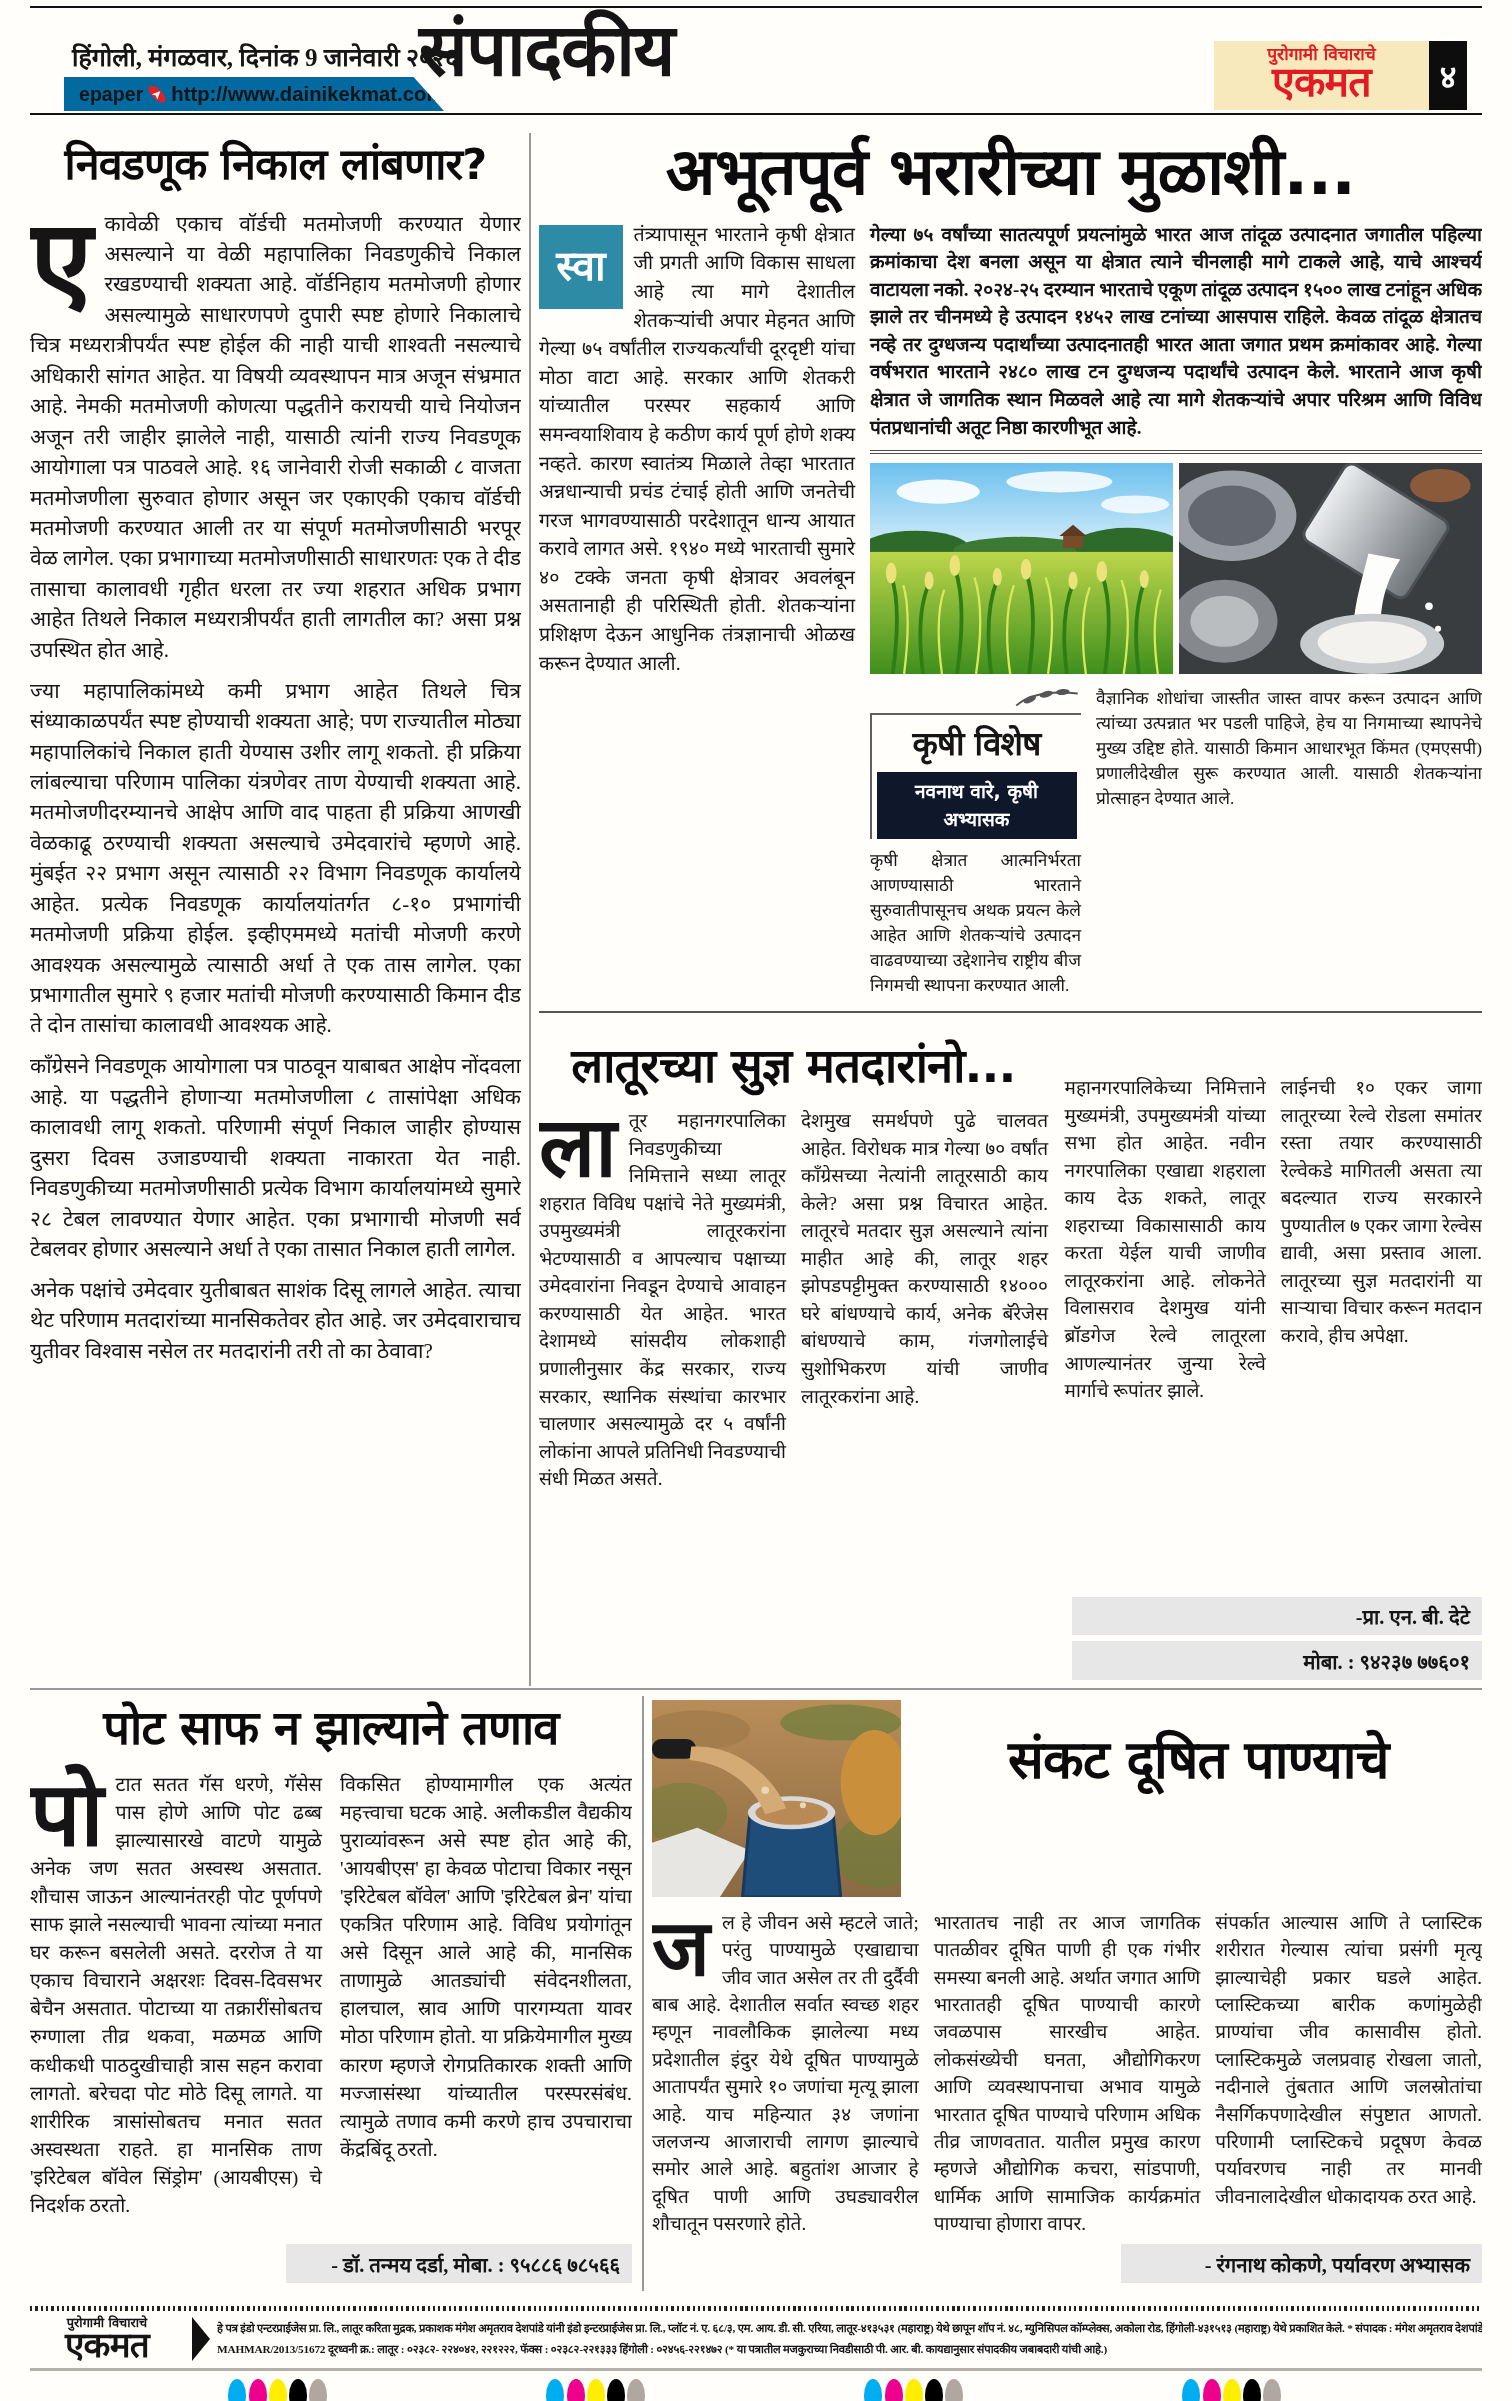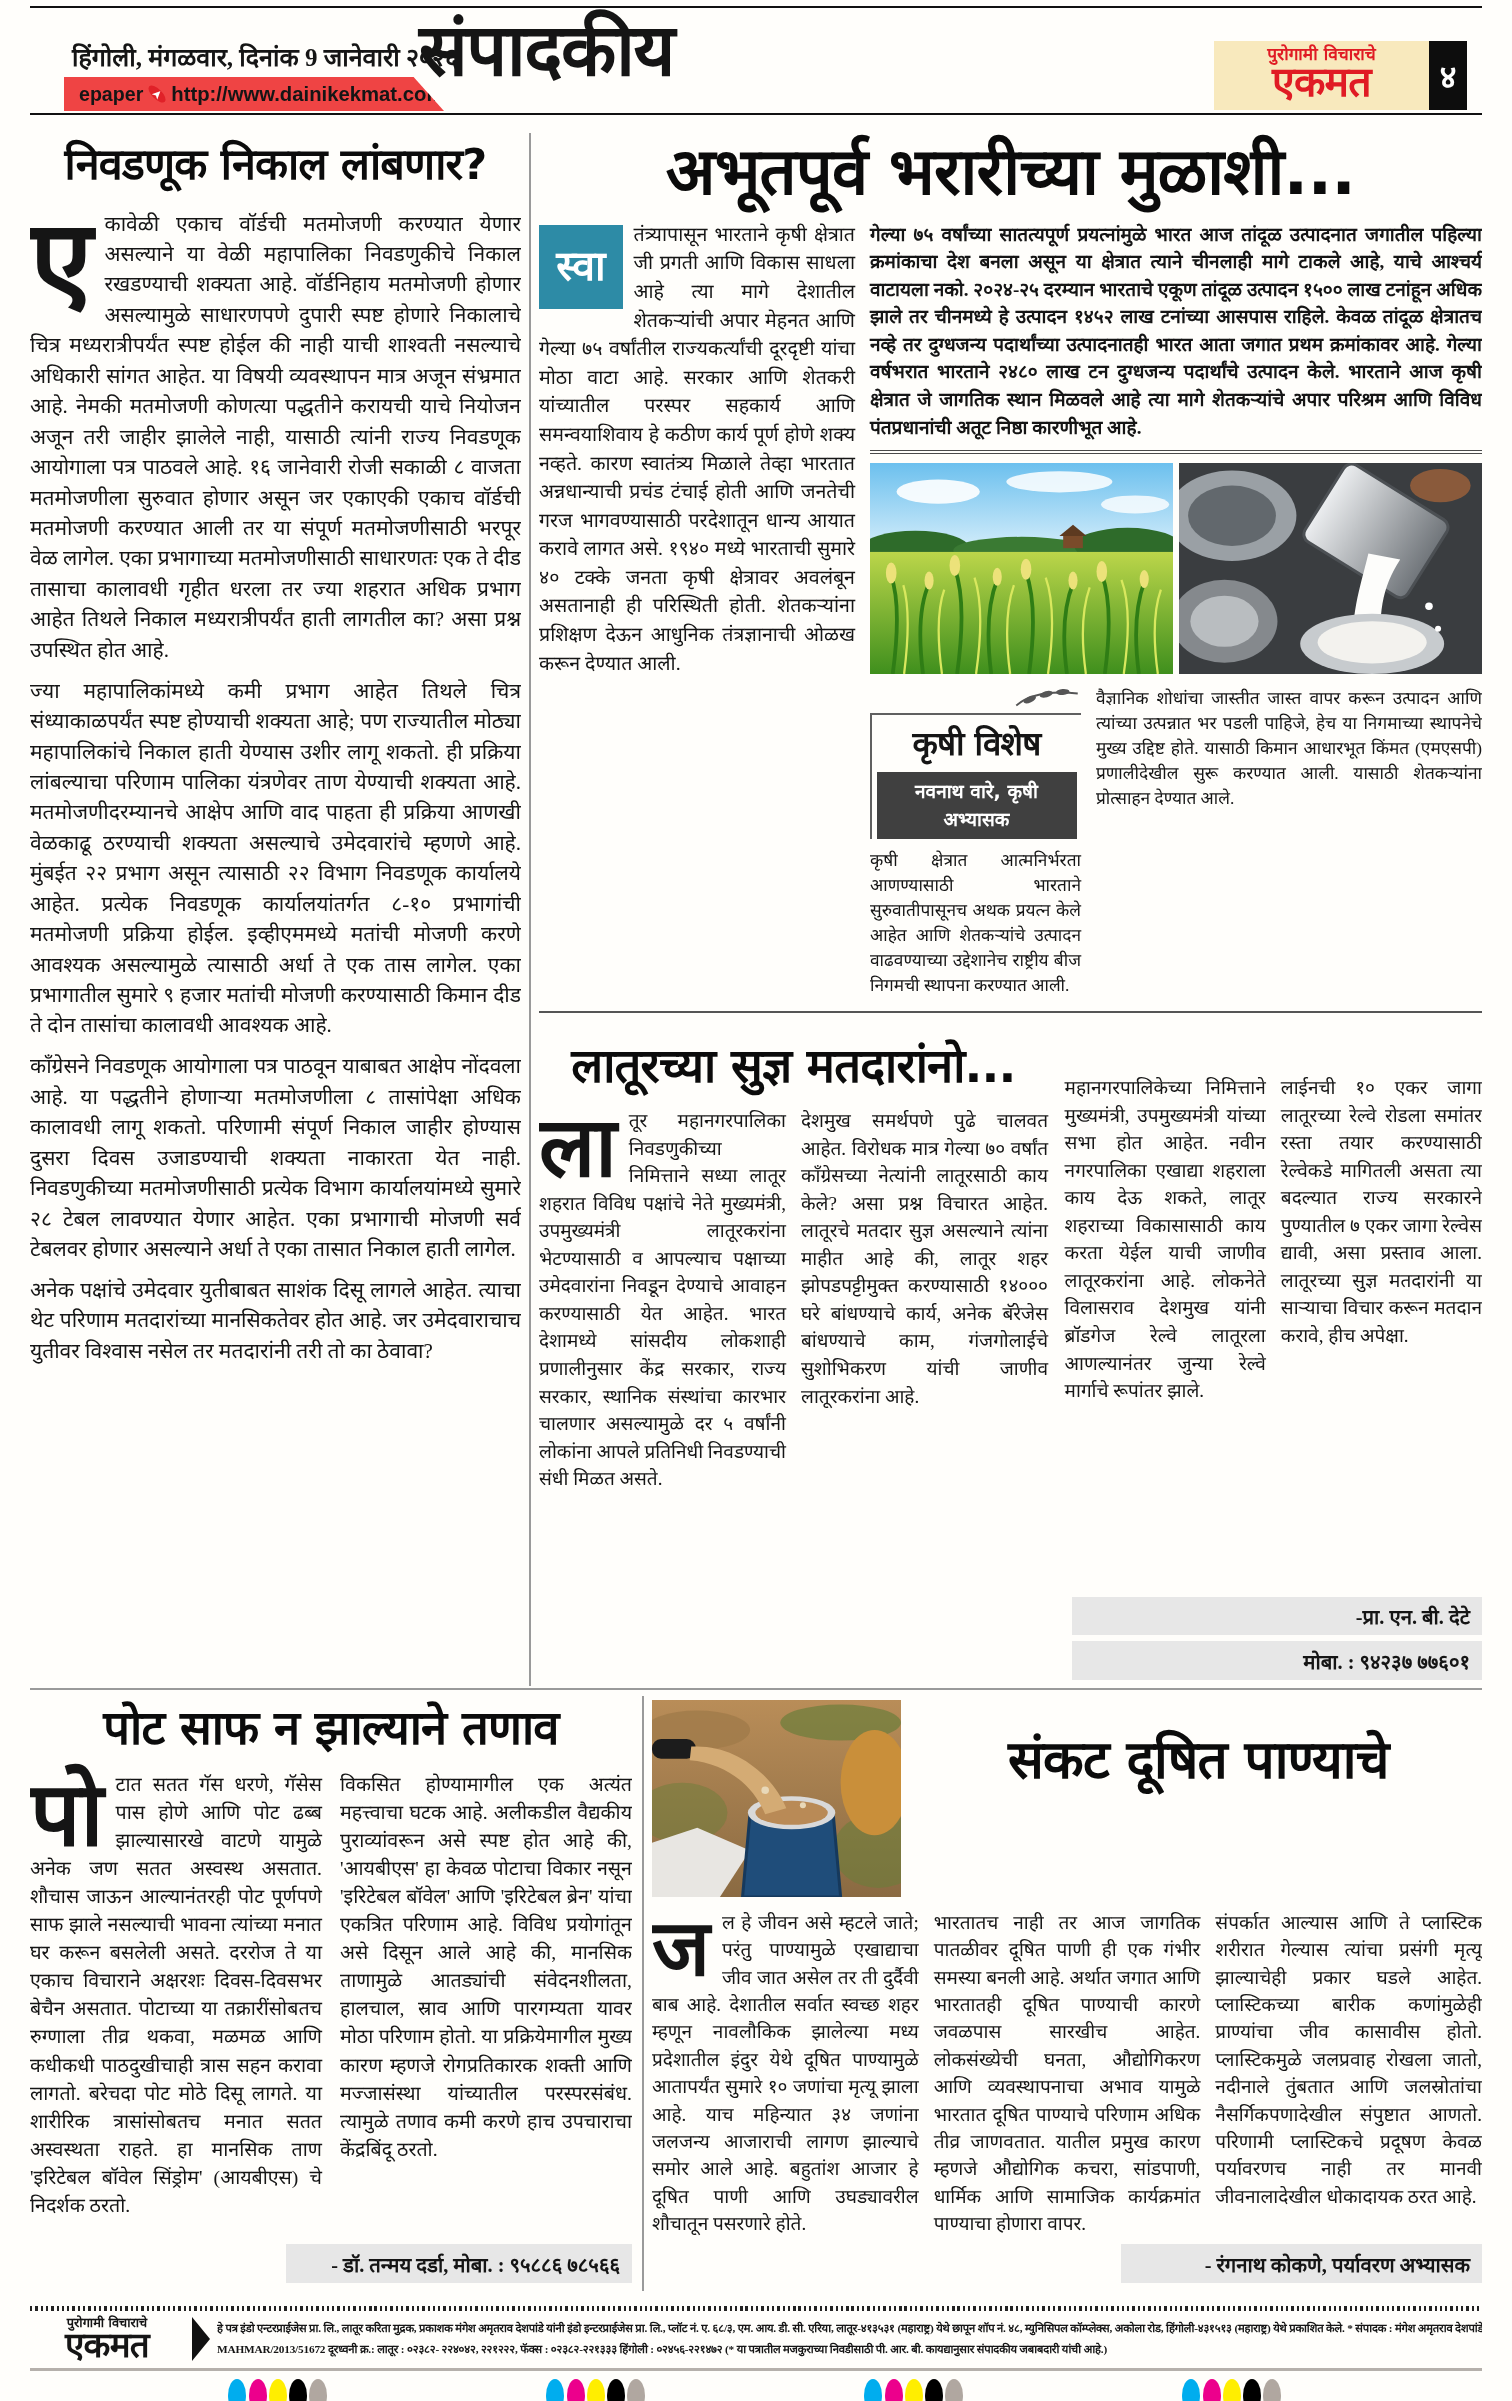--- a/index.html
+++ b/index.html
@@ -6,21 +6,21 @@
   .page{position:relative;width:1512px;height:2401px;background:#fffefb;margin:0 auto;overflow:hidden;
         font-family:"Liberation Serif","DejaVu Serif",serif;color:#151515;}
   .abs{position:absolute;}
   .sans{font-family:"DejaVu Sans","Liberation Sans",sans-serif;}
   .just{text-align:justify;text-justify:inter-word;}
   .rule{background:#111;}
   .grayrule{background:#9a9a9a;}
 
   
   .dateline{font-size:25px;font-weight:700;}
-  .epaper{width:380px;height:34px;background:#ef4444;display:flex;align-items:center;gap:9px;padding-left:15px;
+  .epaper{width:380px;height:34px;background:#0369a1;display:flex;align-items:center;gap:9px;padding-left:15px;
           clip-path:polygon(0 0,92% 0,100% 100%,0 100%);box-sizing:border-box;}
   .epaper-label{font-size:19.6px;font-weight:600;font-family:"Liberation Sans",sans-serif;}
   .epaper-ico{width:22px;height:22px;border-radius:50%;background:#e02128;color:#fff;display:flex;align-items:center;justify-content:center;
               font-size:12px;transform:rotate(-45deg);font-family:"DejaVu Sans",sans-serif;}
   .epaper-url{font-size:20.3px;font-weight:600;font-family:"Liberation Sans",sans-serif;}
   .section-title{font-size:72px;font-weight:900;letter-spacing:-1.5px;line-height:1;}
   .masthead{width:215px;height:69px;background:#f8e9bd;text-align:center;overflow:hidden;}
   .masthead .tag{font-size:17.3px;font-weight:800;color:#e01b24;margin-top:5.3px;line-height:1;}
   .masthead .name{font-size:41px;font-weight:900;color:#e01b24;line-height:.92;letter-spacing:-0.8px;}
   .pagebox{width:38px;height:69px;background:#0d0d0d;color:#fff;display:flex;align-items:center;justify-content:center;font-size:32px;font-weight:700;}
@@ -41,21 +41,21 @@
   .agri-right{flex:1;min-width:0;}
   .lede{font-size:19px;line-height:1.45;font-weight:700;padding-bottom:9px;border-bottom:4.5px double #4a4a4a;margin-bottom:9px;}
   .photos{display:flex;gap:6px;height:211px;}
   .photos .ph{flex:1;overflow:hidden;}
   .agri-cols{display:flex;gap:15px;margin-top:12px;font-size:17.3px;line-height:1.45;}
   .agri-colA{width:211px;}
   .agri-colB,.agri-colC{flex:1;min-width:0;}
   .kv-leaf{text-align:right;height:27px;}
   .kv-box{border-top:2.3px solid #606060;border-left:2.3px solid #606060;padding:4.5px 4.5px 0 4.5px;}
   .kv-title{font-size:33px;font-weight:900;text-align:center;font-family:"DejaVu Sans",sans-serif;letter-spacing:-0.8px;}
-  .kv-bar{background:#404040;color:#fff;font-size:19px;font-weight:700;text-align:center;padding:6px 3px;margin-top:4.5px;
+  .kv-bar{background:#0f172a;color:#fff;font-size:19px;font-weight:700;text-align:center;padding:6px 3px;margin-top:4.5px;
           font-family:"DejaVu Sans",sans-serif;}
 
   .sep{border:none;border-top:2.3px solid #555;margin:12px 0 9px;}
 
   
   .latur{flex:1;position:relative;overflow:hidden;}
   .latur-wrap{display:flex;gap:16.6px;height:100%;}
   .latur-left{width:509px;}
   .latur-head{font-size:47px;text-align:center;margin:19.6px 0 16.6px;line-height:1.05;}
   .latur-cols{display:flex;gap:15px;font-size:19px;line-height:1.45;}

